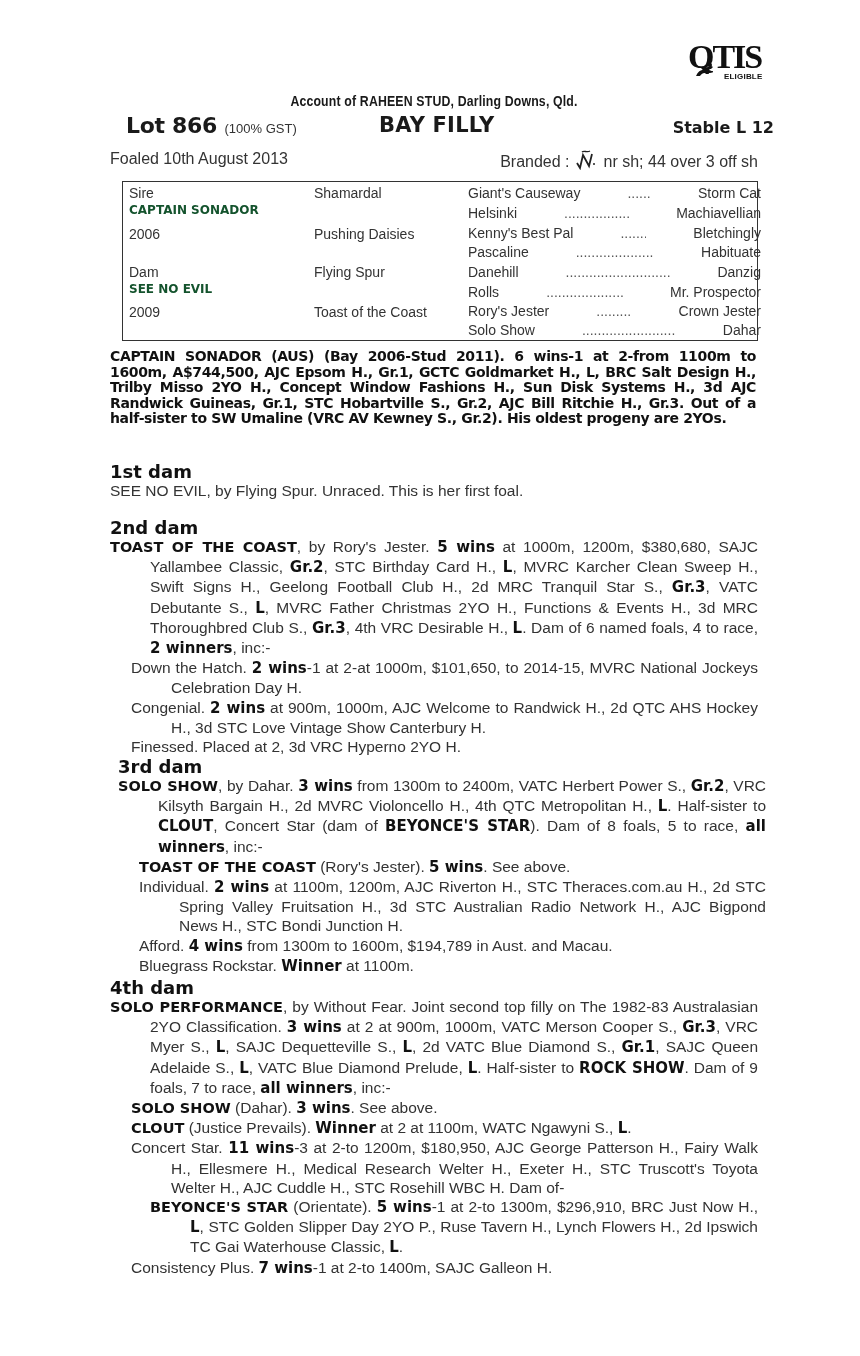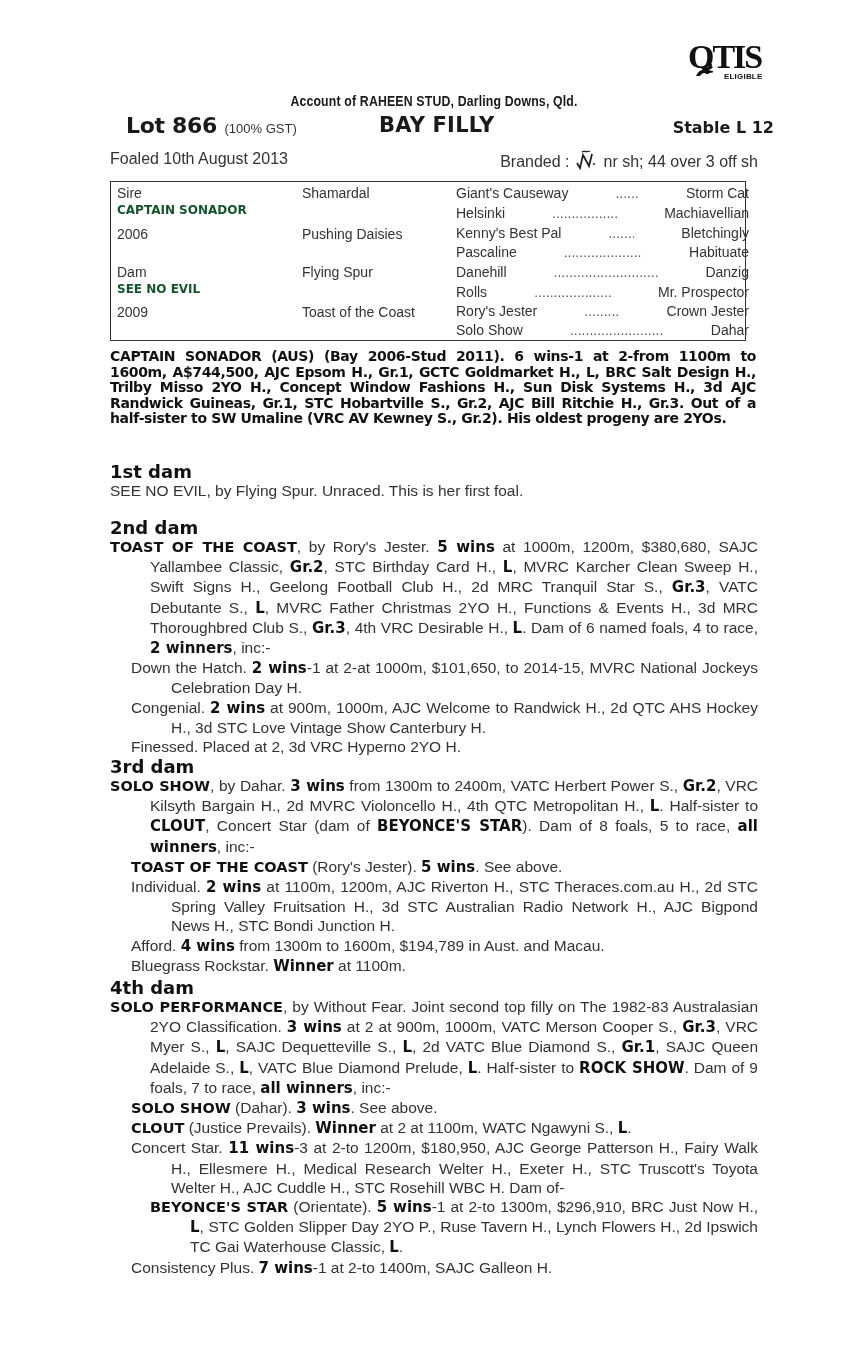--- a/index.html
+++ b/index.html
@@ -25,21 +25,21 @@
   .sex { position: absolute; left: 253px; top: 0; font-family: "DejaVu Sans", sans-serif;
          font-weight: bold; font-size: 21px; letter-spacing: 0.2px; }
   .stable { position: absolute; right: 0; top: 5px; font-family: "DejaVu Sans", sans-serif;
             font-weight: bold; font-size: 16px; }
 
   .foalline { position: absolute; left: 0; top: 150px; width: 648px; font-size: 16px; color: #333; }
   .foaled { position: absolute; left: 0; top: 0; }
   .branded { position: absolute; right: 0; top: 0; white-space: nowrap; }
   .brandmark { display: inline-block; width: 24px; height: 20px; vertical-align: -3px; margin: 0 6px 0 4px; }
 
-  .ped { position: absolute; left: 0; top: 181px; width: 636px; height: 160px;
+  .ped { position: absolute; left: 12px; top: 181px; width: 636px; height: 160px;
          border: 1.5px solid #333; box-sizing: border-box; font-size: 14px; color: #333; }
   .ped .cell { position: absolute; white-space: nowrap; }
   .ped .big { font-family: "DejaVu Sans", sans-serif; font-weight: bold; font-size: 12px; color: #14532d; }
   .ped .g3 { position: absolute; left: 345px; width: 293px; display: flex; white-space: nowrap; gap: 47px; }
   .ped .g3 .a { flex: 0 0 auto; }
   .ped .g3 .dots { flex: 1 1 auto; overflow: hidden; color: #555; letter-spacing: 0px; }
   .ped .g3 .dots::after { content: "........................................................................................................................................"; }
   .ped .g3 .b { flex: 0 0 auto; }
 
   .sirebio { position: absolute; left: 0; top: 349px; width: 646px; font-family: "DejaVu Sans", sans-serif;
@@ -148,21 +148,21 @@
   </div>
 
   <div class="sec" style="top:518px;">
     <h3>2nd dam</h3>
     <p class="l0"><span class="nm">TOAST OF THE COAST</span><span>, by Rory's Jester. </span><b>5 wins</b><span> at 1000m, 1200m, $380,680, SAJC Yallambee Classic, </span><b>Gr.2</b><span>, STC Birthday Card H., </span><b>L</b><span>, MVRC Karcher Clean Sweep H., Swift Signs H., Geelong Football Club H., 2d MRC Tranquil Star S., </span><b>Gr.3</b><span>, VATC Debutante S., </span><b>L</b><span>, MVRC Father Christmas 2YO H., Functions &amp; Events H., 3d MRC Thoroughbred Club S., </span><b>Gr.3</b><span>, 4th VRC Desirable H., </span><b>L</b><span>. Dam of 6 named foals, 4 to race, </span><b>2 winners</b><span>, inc:-</span></p>
     <p class="l1"><span>Down the Hatch. </span><b>2 wins</b><span>-1 at 2-at 1000m, $101,650, to 2014-15, MVRC National Jockeys Celebration Day H.</span></p>
     <p class="l1"><span>Congenial. </span><b>2 wins</b><span> at 900m, 1000m, AJC Welcome to Randwick H., 2d QTC AHS Hockey H., 3d STC Love Vintage Show Canterbury H.</span></p>
     <p class="l1"><span>Finessed. Placed at 2, 3d VRC Hyperno 2YO H.</span></p>
   </div>
 
-  <div class="sec" style="top:757px;">
+  <div class="sec" style="top:757px;margin-left:8px;">
     <h3>3rd dam</h3>
     <p class="l0"><span class="nm">SOLO SHOW</span><span>, by Dahar. </span><b>3 wins</b><span> from 1300m to 2400m, VATC Herbert Power S., </span><b>Gr.2</b><span>, VRC Kilsyth Bargain H., 2d MVRC Violoncello H., 4th QTC Metropolitan H., </span><b>L</b><span>. Half-sister to </span><b>CLOUT</b><span>, Concert Star (dam of </span><b>BEYONCE'S STAR</b><span>). Dam of 8 foals, 5 to race, </span><b>all winners</b><span>, inc:-</span></p>
     <p class="l1"><span class="nm">TOAST OF THE COAST</span><span> (Rory's Jester). </span><b>5 wins</b><span>. See above.</span></p>
     <p class="l1"><span>Individual. </span><b>2 wins</b><span> at 1100m, 1200m, AJC Riverton H., STC Theraces.com.au H., 2d STC Spring Valley Fruitsation H., 3d STC Australian Radio Network H., AJC Bigpond News H., STC Bondi Junction H.</span></p>
     <p class="l1"><span>Afford. </span><b>4 wins</b><span> from 1300m to 1600m, $194,789 in Aust. and Macau.</span></p>
     <p class="l1"><span>Bluegrass Rockstar. </span><b>Winner</b><span> at 1100m.</span></p>
   </div>
 
   <div class="sec" style="top:978px;">
     <h3>4th dam</h3>

